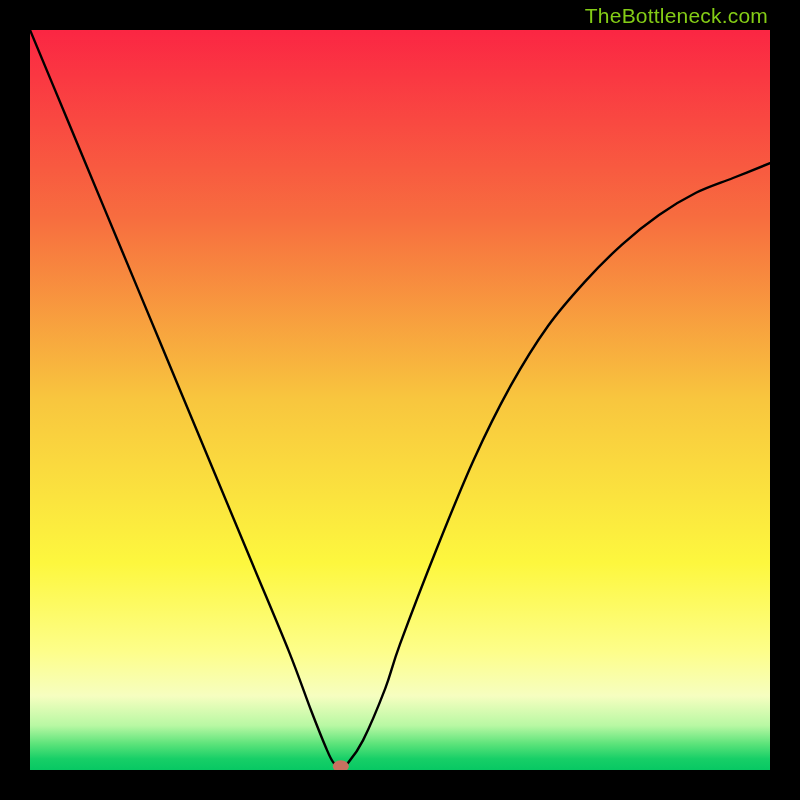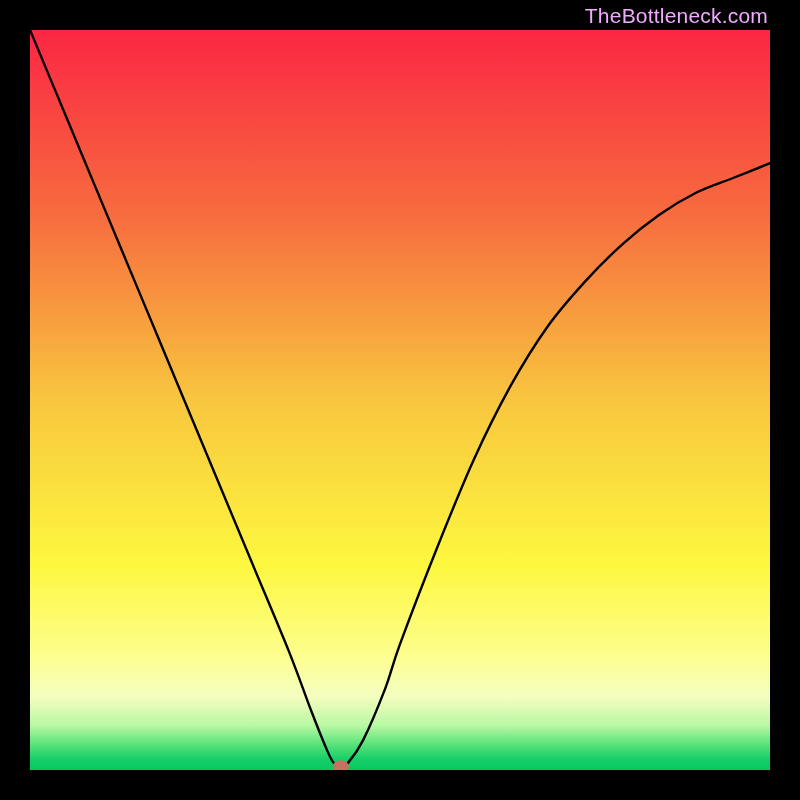--- a/index.html
+++ b/index.html
@@ -23,21 +23,21 @@
     position: absolute;
     left: 0;
     top: 0;
     width: 740px;
     height: 740px;
   }
   .watermark {
     position: absolute;
     top: 4px;
     right: 32px;
-    color: #f0abfc;
+    color: #84cc16;
     font-size: 21px;
     font-weight: 500;
     font-family: Arial, Helvetica, sans-serif;
     letter-spacing: 0.2px;
   }
 </style>
 </head>
 <body>
 
 <div class="watermark">TheBottleneck.com</div>

